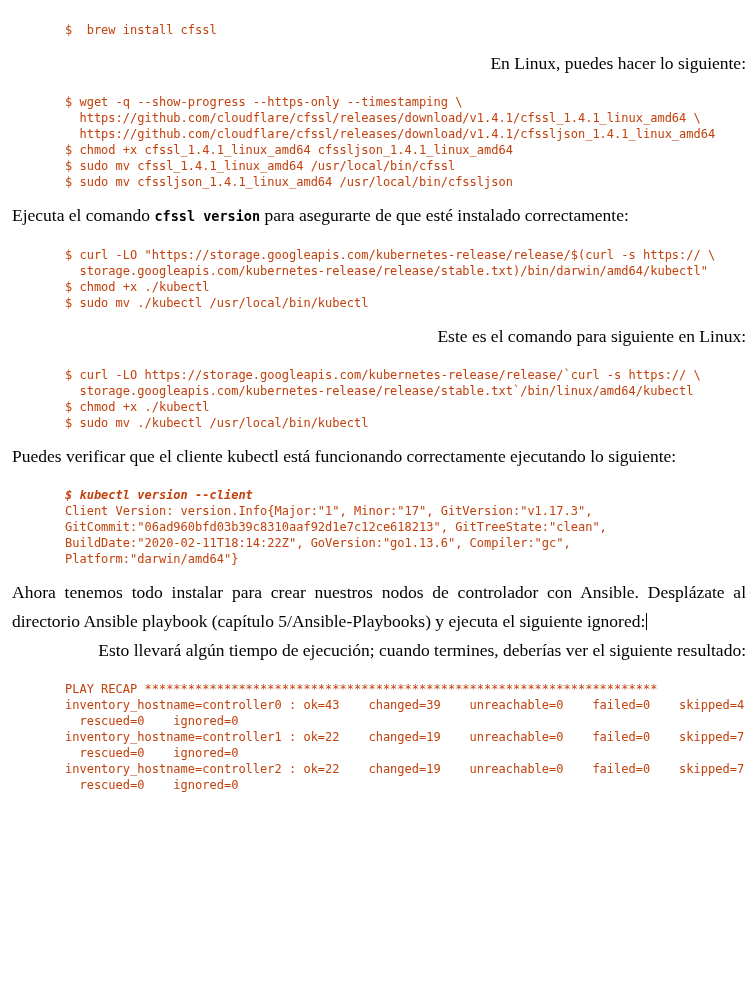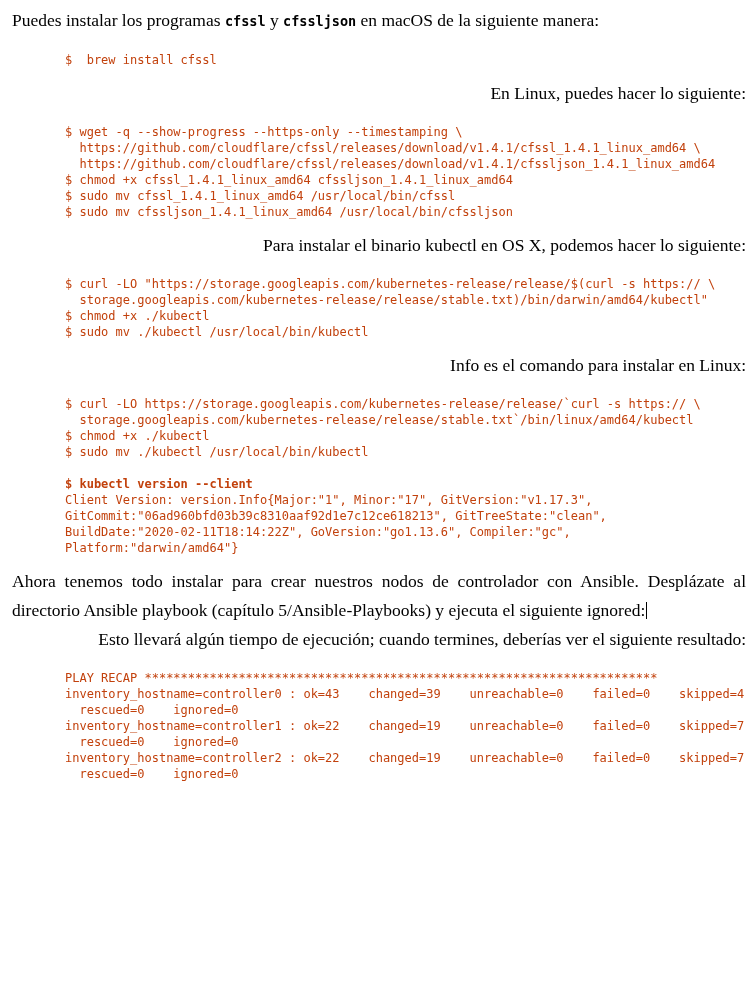--- a/index.html
+++ b/index.html
@@ -17,61 +17,61 @@
   pre {
     margin:16px 0 11px 53px;
     font-family:"DejaVu Sans Mono", "Liberation Mono", monospace;
     font-size:12px; line-height:16px;
     white-space:pre; color:#c2410c;
   }
   .inline-code {
     font-family:"DejaVu Sans Mono", "Liberation Mono", monospace;
     font-weight:bold; font-size:13.5px;
   }
-  .bold-line { font-weight:bold; }
+  .bold-line { font-weight:bold;font-style:italic; }
   .italic { }
   .caret {
     display:inline-block; width:1px; height:17px;
     background:#000; vertical-align:-3px; margin-left:1px;
   }
 </style>
 </head>
 <body>
 
 <div class="page">
 
-  <p><span>Puedes instalar los programas </span><span class="inline-code">cfssl</span><span> y </span><span class="inline-code">cfssljson</span><span> en macOS de la siguiente manera:</span></p>
 
   <pre><span>$  brew install cfssl</span></pre>
 
   <p class="no-justify"><span>En Linux, puedes hacer lo siguiente:</span></p>
 
   <pre><span>$ wget -q --show-progress --https-only --timestamping \
   https://github.com/cloudflare/cfssl/releases/download/v1.4.1/cfssl_1.4.1_linux_amd64 \
   https://github.com/cloudflare/cfssl/releases/download/v1.4.1/cfssljson_1.4.1_linux_amd64
 $ chmod +x cfssl_1.4.1_linux_amd64 cfssljson_1.4.1_linux_amd64
 $ sudo mv cfssl_1.4.1_linux_amd64 /usr/local/bin/cfssl
 $ sudo mv cfssljson_1.4.1_linux_amd64 /usr/local/bin/cfssljson</span></pre>
 
+  <p><span>Ejecuta el comando </span> <span class="inline-code">cfssl version</span><span> para asegurarte de que esté instalado correctamente:</span></p>
 
 
-  <p class="no-justify"><span>Para instalar el binario kubectl en OS X, podemos hacer lo siguiente:</span></p>
 
   <pre><span>$ curl -LO "https://storage.googleapis.com/kubernetes-release/release/$(curl -s https:// \
   storage.googleapis.com/kubernetes-release/release/stable.txt)/bin/darwin/amd64/kubectl"
 $ chmod +x ./kubectl
 $ sudo mv ./kubectl /usr/local/bin/kubectl</span></pre>
 
-  <p class="no-justify"><span>Info es el comando para instalar en Linux:</span></p>
+  <p class="no-justify"><span>Este es el comando para siguiente en Linux:</span></p>
 
   <pre><span>$ curl -LO https://storage.googleapis.com/kubernetes-release/release/`curl -s https:// \
   storage.googleapis.com/kubernetes-release/release/stable.txt`/bin/linux/amd64/kubectl
 $ chmod +x ./kubectl
 $ sudo mv ./kubectl /usr/local/bin/kubectl</span></pre>
 
+  <p><span>Puedes verificar que el cliente kubectl está funcionando correctamente ejecutando lo siguiente:</span></p>
 
   <pre><span class="bold-line">$ kubectl version --client</span><span>
 Client Version: version.Info{Major:"1", Minor:"17", GitVersion:"v1.17.3",
 GitCommit:"06ad960bfd03b39c8310aaf92d1e7c12ce618213", GitTreeState:"clean",
 BuildDate:"2020-02-11T18:14:22Z", GoVersion:"go1.13.6", Compiler:"gc",
 Platform:"darwin/amd64"}</span></pre>
 
   <p><span>Ahora tenemos todo instalar para crear nuestros nodos de controlador con Ansible. Desplázate al directorio Ansible playbook (</span><span class="italic">capítulo 5/Ansible-Playbooks</span><span>) y ejecuta el siguiente ignored:</span><span class="caret"></span></p>
 
 

